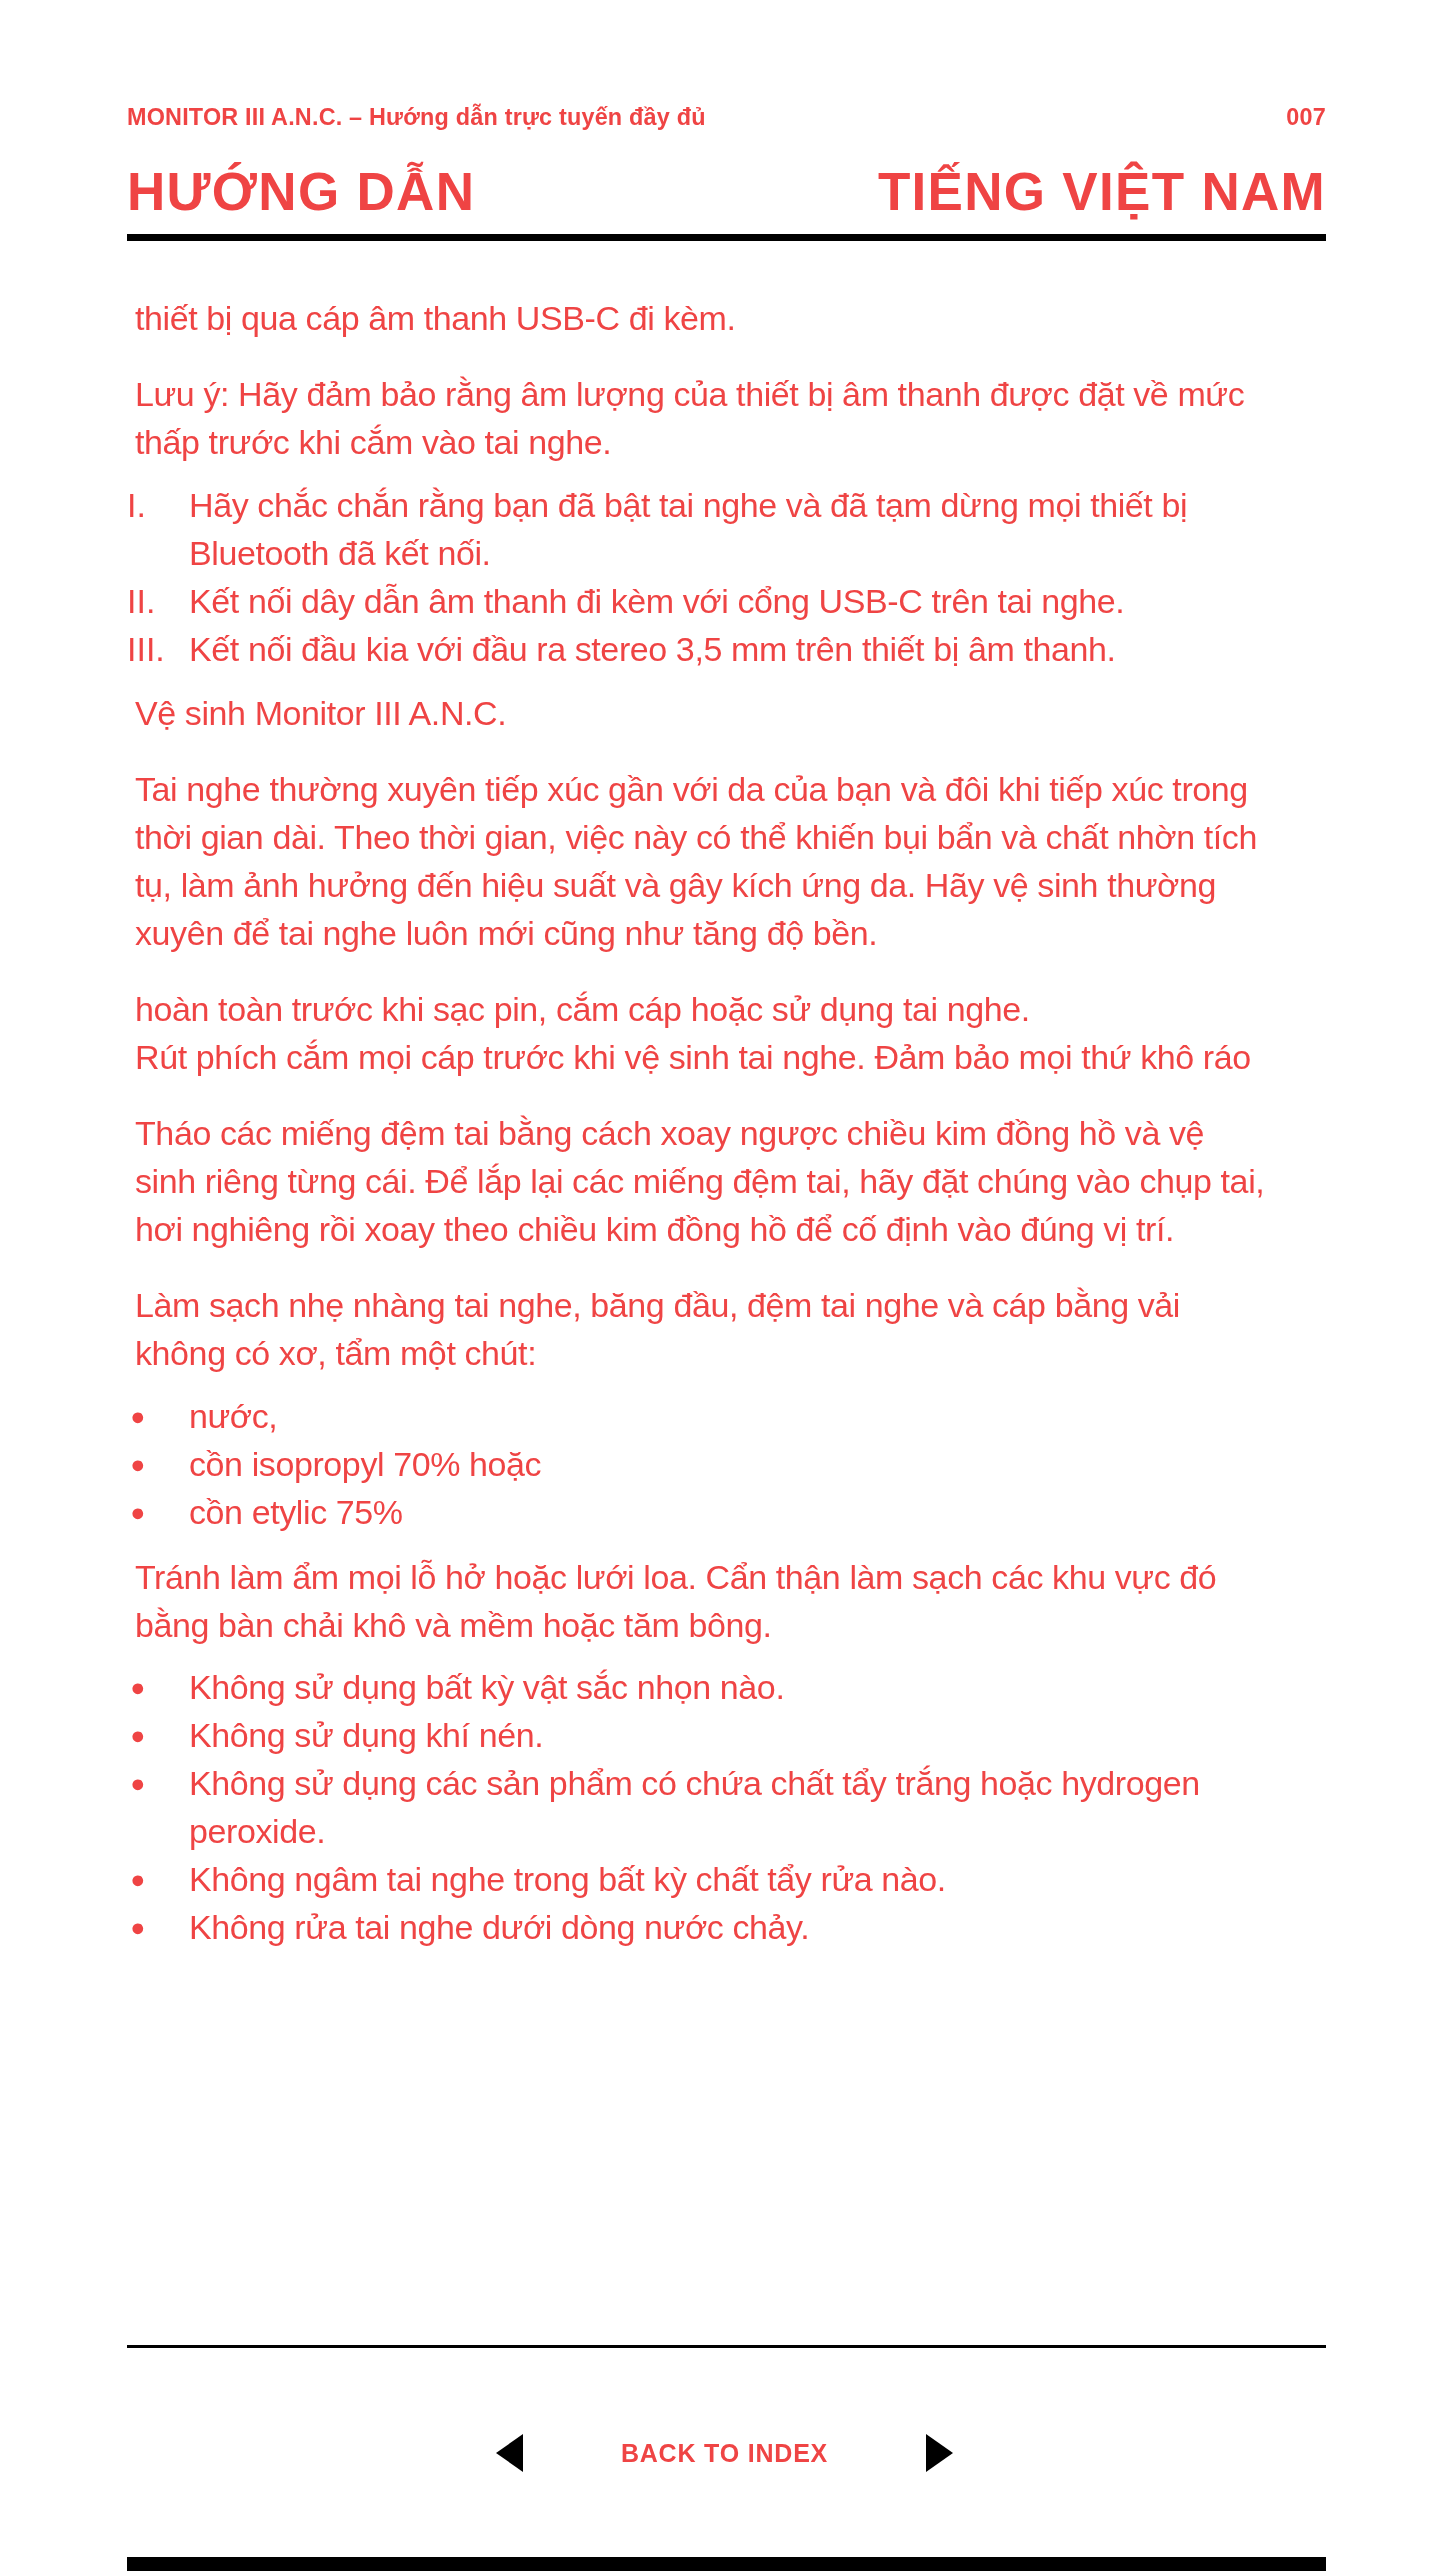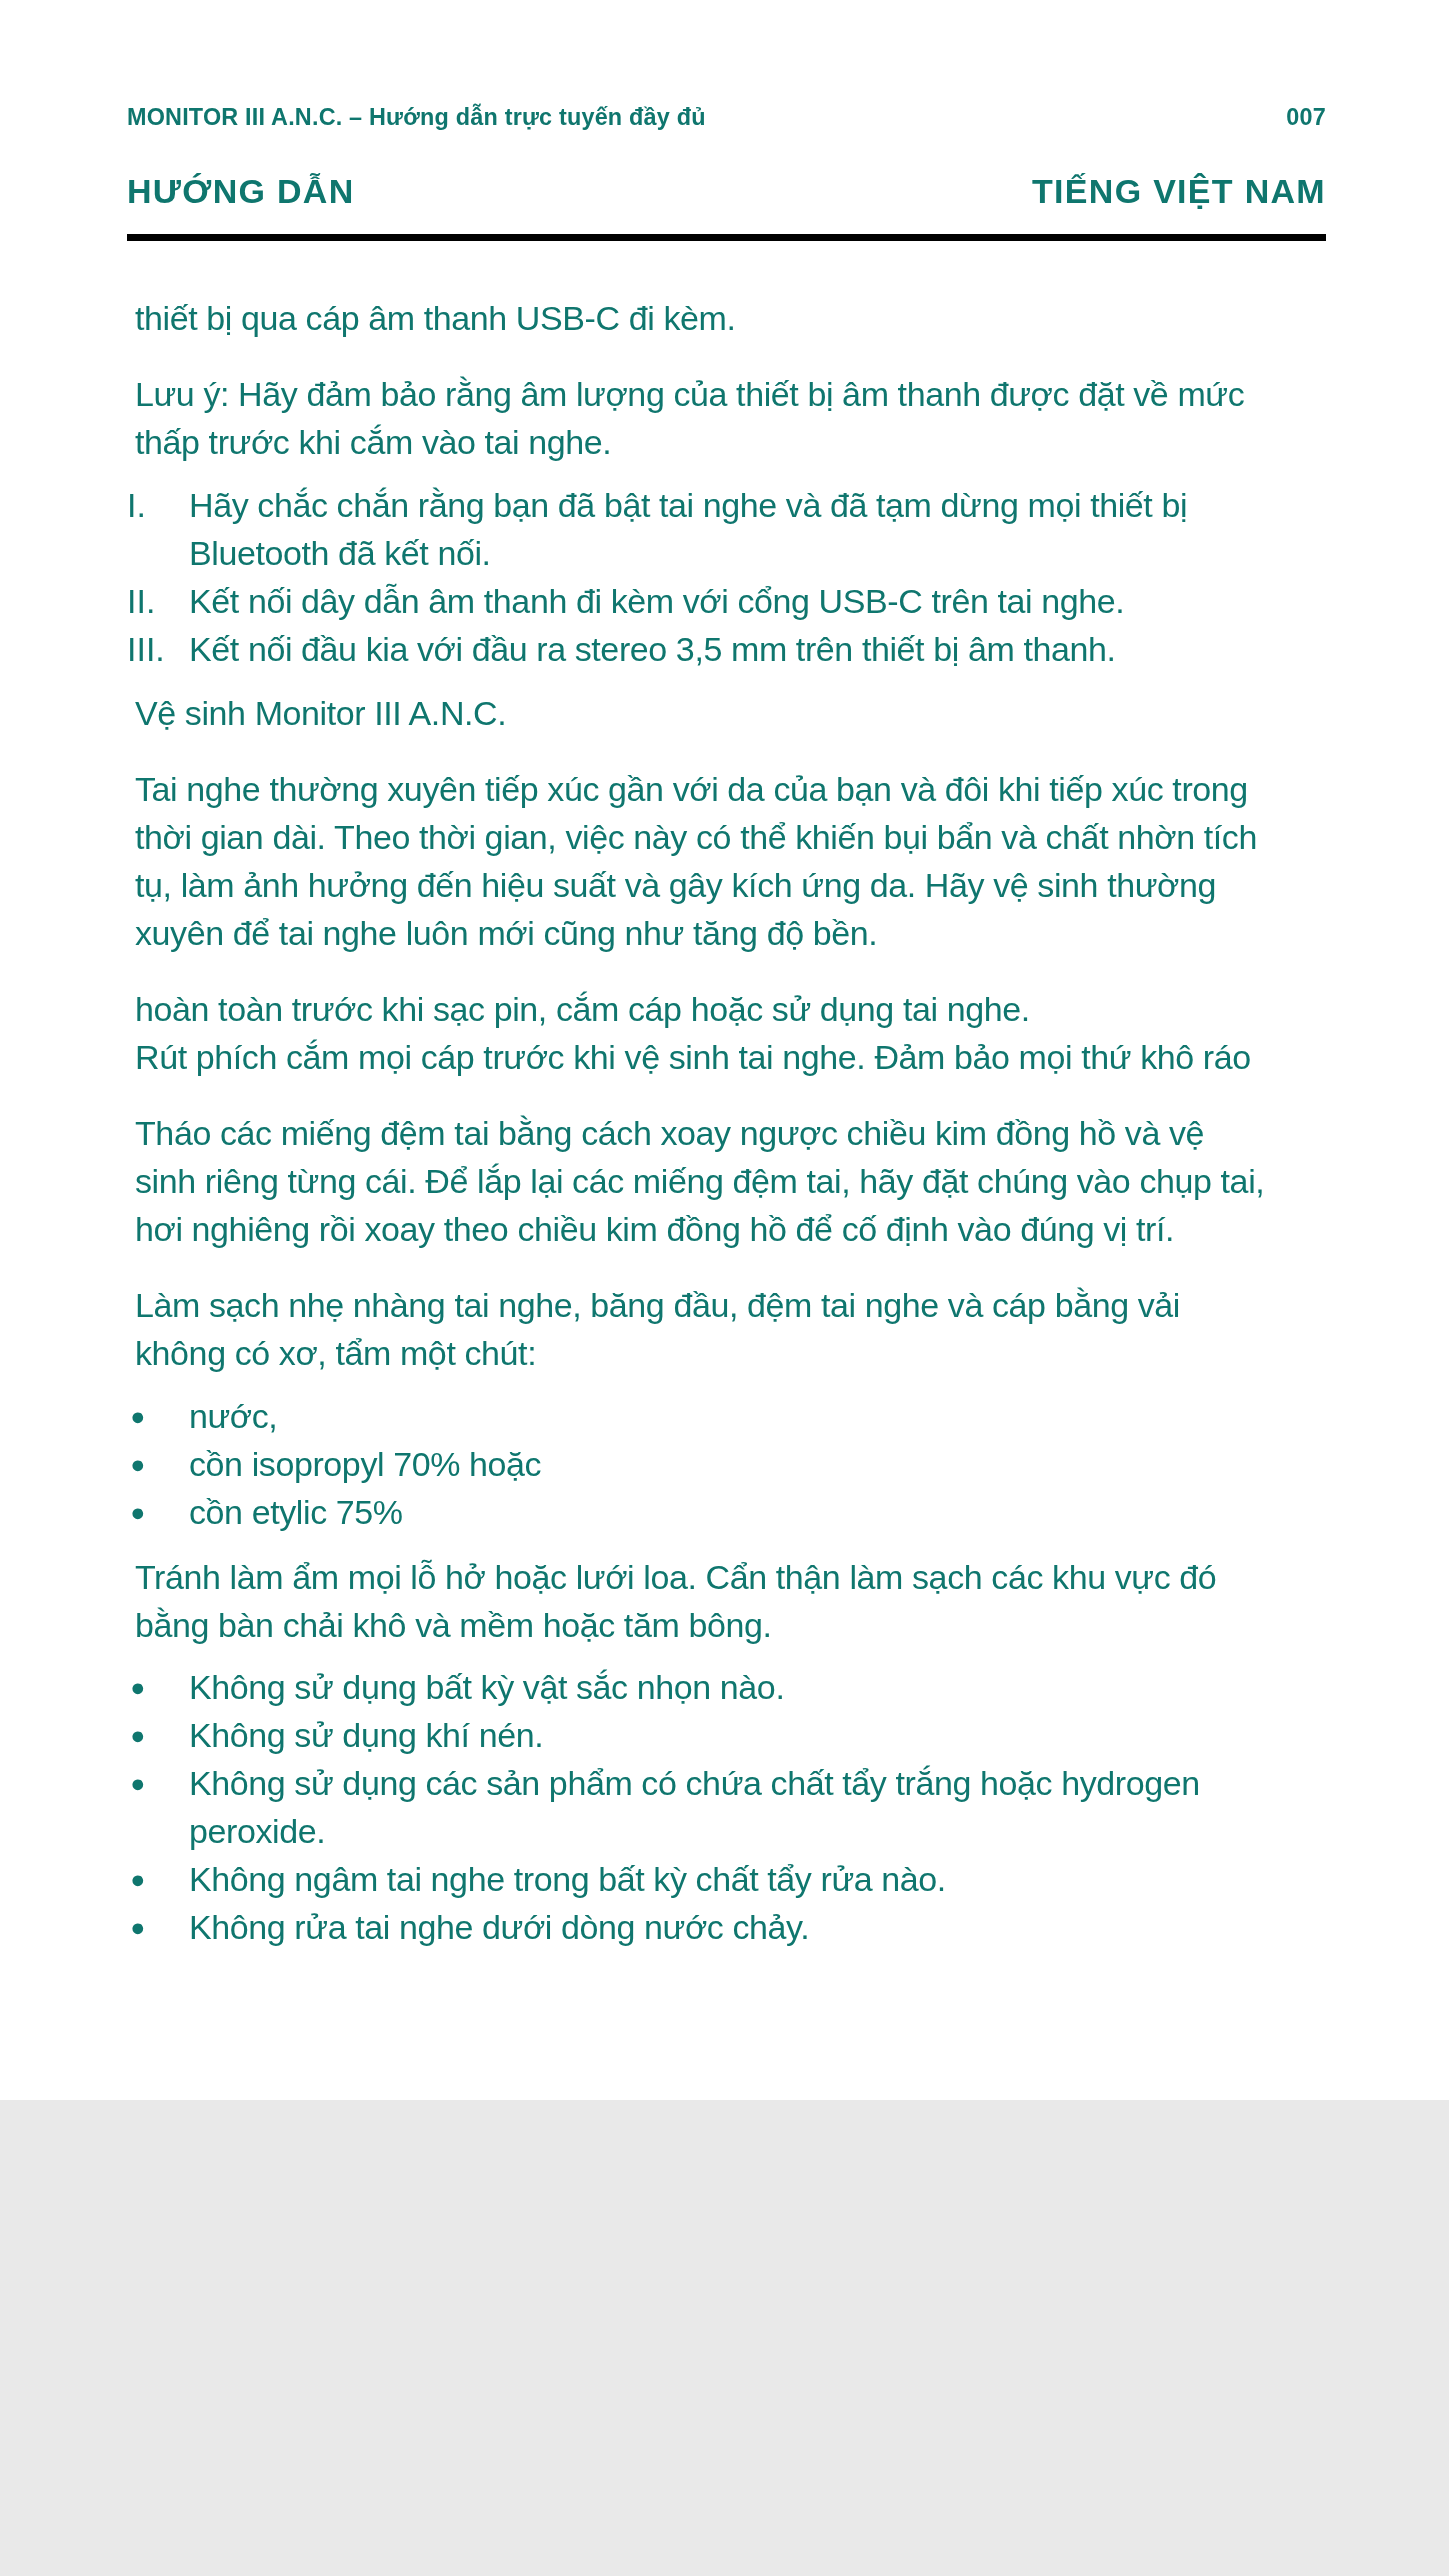--- a/index.html
+++ b/index.html
@@ -1,35 +1,35 @@
 <!DOCTYPE html>
 <html style="font-size:13.4px"><head>
 <meta charset="utf-8">
 <style>
   html,body{margin:0;padding:0;background:#e9e9e9;}
   #page{
     position:relative;
-    width:1449px;height:2100px;
+    width:1449px;height:2576px;
     background:#ffffff;
     font-family:"Liberation Sans", sans-serif;
-    color:#0f766e;
+    color:#ef4444;
     overflow:hidden;
   }
   
   #header-row{
     position:absolute;left:127px;right:123px;top:102px;
     display:flex;justify-content:space-between;align-items:baseline;
     font-size:23.4px;font-weight:700;line-height:30px;letter-spacing:0.2px;
     white-space:nowrap;
   }
   
   #title-row{
     position:absolute;left:127px;right:123px;top:164px;
     display:flex;justify-content:space-between;align-items:flex-end;
-    font-size:34px;font-weight:700;line-height:55px;letter-spacing:1.3px;
+    font-size:53px;font-weight:700;line-height:55px;letter-spacing:1.3px;
     white-space:nowrap;
   }
   .rule{position:absolute;left:127px;right:123px;background:#000;}
   #rule-thick{top:234px;height:6.7px;}
   #rule-thin{top:2345px;height:3.3px;}
   #bottom-bar{top:2557px;height:14px;}
   
   #body-content{
     position:absolute;left:127px;top:294px;width:1200px;
     font-size:34px;font-weight:400;letter-spacing:-0.4px;

